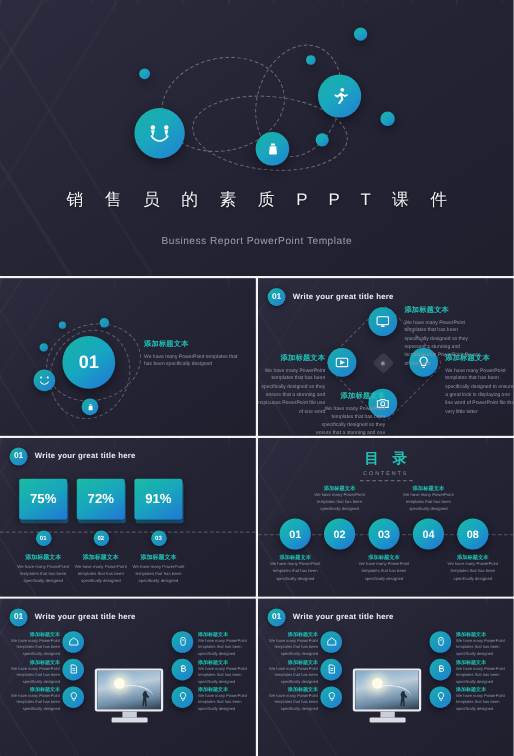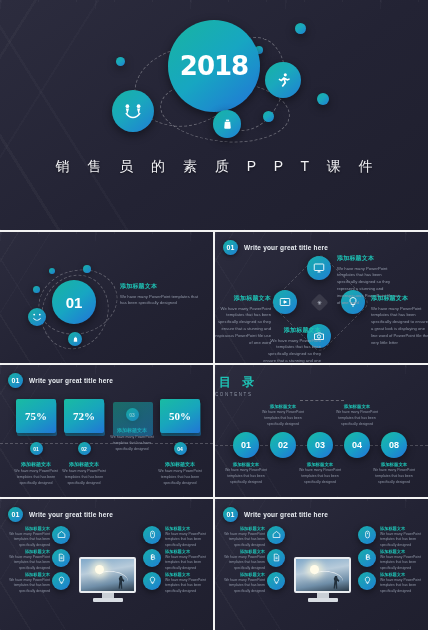--- a/index.html
+++ b/index.html
@@ -113,31 +113,31 @@
   .sB .t4 { left:40px;  top:94px; text-align:right; }
 
   
   .sC .axis { position:absolute; left:0; right:0; top:78px; border-top:1px dashed rgba(255,255,255,.22); }
   .pcol { position:absolute; width:44px; text-align:center; }
   .pcol .shadow { position:absolute; left:3px; top:3px; width:40px; height:34px;
     background:linear-gradient(150deg,#13a58f,#1a86c9); opacity:.55; border-radius:2px; }
   .pcol .box { position:relative; width:40px; height:34px; margin:0 auto;
     background:linear-gradient(150deg,#19bca2 0%,#18a5bd 50%,#2176d6 100%);
     border-radius:2px; display:flex; align-items:center; justify-content:center;
-    color:#fff; font-size:11px; font-weight:bold; box-shadow:0 2px 7px rgba(0,0,0,.4);font-family:Liberation Serif, serif; }
+    color:#fff; font-size:11px; font-weight:bold; box-shadow:0 2px 7px rgba(0,0,0,.4); }
   .pcol .node { width:13px; height:13px; border-radius:50%; margin:9px auto 0;
     background:linear-gradient(140deg,#17b3a3,#1f7fd4); box-shadow:0 1px 5px rgba(0,0,0,.45);
     display:flex; align-items:center; justify-content:center; color:#fff; font-size:5px; font-weight:bold; }
   .pcol .plab { margin-top:6px; color:#1ec4b6; font-size:5px; font-weight:bold; }
   .pcol .pdesc{ margin-top:2px; color:#8f96a6; font-size:3.6px; line-height:1.6; }
   .p1 { left:14px; top:34px; } .p2 { left:62px; top:34px; }
   .p3 { left:110px; top:34px;} .p4 { left:158px; top:34px; }
 
   
-  .sD .toc-t { position:absolute; left:0; right:0; top:9px; text-align:left; }
+  .sD .toc-t { position:absolute; left:0; right:0; top:9px; text-align:center; }
   .sD .toc-cn { color:#1ec4b6; font-size:12px; font-weight:bold; letter-spacing:4px; text-indent:4px; }
   .sD .toc-en { color:#8d94a4; font-size:4.5px; letter-spacing:1.6px; margin-top:1px; }
   .sD .toc-rule { width:44px; height:0; border-top:1px dashed rgba(255,255,255,.3); margin:3px auto 0; }
   .sD .tline { position:absolute; left:0; right:0; top:80px; border-top:1px dashed rgba(255,255,255,.2); }
   .tnode { position:absolute; width:26px; height:26px; border-radius:50%; top:67px;
     background:linear-gradient(140deg,#19bca2,#17a2c4 50%,#2272d8); color:#fff;
     font-size:9px; font-weight:bold; display:flex; align-items:center; justify-content:center;
     box-shadow:0 2px 8px rgba(0,0,0,.45); }
   .tcap { position:absolute; width:52px; text-align:center; }
   .tcap .tc-t { color:#1ec4b6; font-size:4.4px; font-weight:bold; }
@@ -194,40 +194,38 @@
       <div class="circ c-team ico">
         <svg width="20" height="16" viewBox="0 0 24 20" fill="#fff">
           <circle cx="5" cy="4" r="2.3"></circle>
             <circle cx="19" cy="4" r="2.3"></circle>
           <path d="M3 7 L5 14 L7 7 Z"></path>
             <path d="M17 7 L19 14 L21 7 Z"></path>
           <path d="M4 12 C8 19 16 19 20 12 L21.6 13 C17 21 7 21 2.4 13 Z"></path>
         </svg>
       </div>
 
-      <div class="circ c-main">
-        <span class="yr">2018</span>
-      </div>
 
       <div class="circ c-run ico">
         <svg width="17" height="17" viewBox="0 0 24 24" fill="#fff">
           <circle cx="14.5" cy="4" r="2.2"></circle>
           <path d="M12.4 7.2 L8.6 10.6 L6 9.2 L5 11 L9 13.4 L12 11 L13.2 14.6 L9.4 19.8 L11.2 21 L15.8 15.4 L14.4 10.8 L17.6 12.4 L21 10.6 L20.2 8.8 L17.6 10 Z"></path>
         </svg>
       </div>
 
       <div class="circ c-hand ico">
         <svg width="13" height="13" viewBox="0 0 24 24" fill="#fff">
           <path d="M9 3h6v3H9z"></path>
             <path d="M7 7h10l1 11a2 2 0 0 1-2 2H8a2 2 0 0 1-2-2z"></path>
         </svg>
       </div>
     </div>
 
     <div class="hero-title">销 售 员 的 素 质 P P T 课 件</div>
+    <div class="hero-sub">Business Report PowerPoint Template</div>
   </div>
 
   <div class="rowsep"></div>
 
   <div class="row">
 
     <div class="slide sA">
       <div class="ring r1"></div>
       <div class="ring r2"></div>
       <div class="mini dd1"></div>
@@ -333,32 +331,26 @@
       <div class="pcol p2">
         <div class="shadow"></div>
         <div class="box">72%</div>
         <div class="node">02</div>
         <div class="plab">添加标题文本</div>
         <div class="pdesc">We have many PowerPoint templates that has been specifically designed</div>
       </div>
 
       <div class="pcol p3">
         <div class="shadow"></div>
+        <div class="box">91%</div>
         <div class="node">03</div>
         <div class="plab">添加标题文本</div>
         <div class="pdesc">We have many PowerPoint templates that has been specifically designed</div>
       </div>
 
-      <div class="pcol p4">
-        <div class="shadow"></div>
-        <div class="box">50%</div>
-        <div class="node">04</div>
-        <div class="plab">添加标题文本</div>
-        <div class="pdesc">We have many PowerPoint templates that has been specifically designed</div>
-      </div>
     </div>
 
     <div class="slide sD">
       <div class="toc-t">
         <div class="toc-cn">目 录</div>
         <div class="toc-en">CONTENTS</div>
         <div class="toc-rule"></div>
       </div>
       <div class="tline"></div>
 

